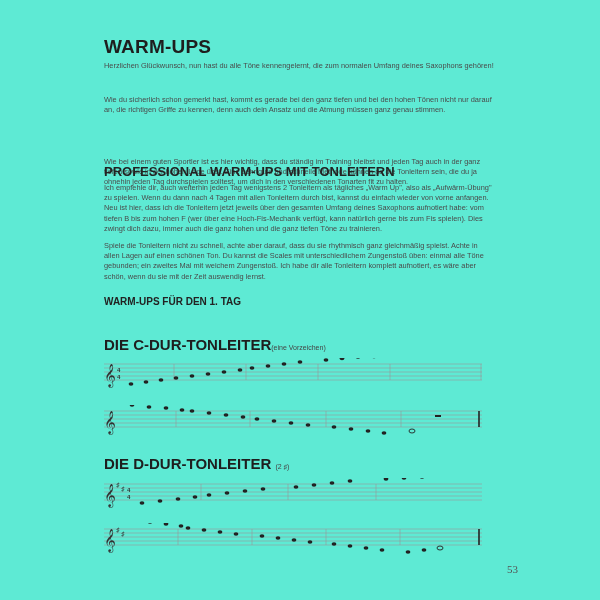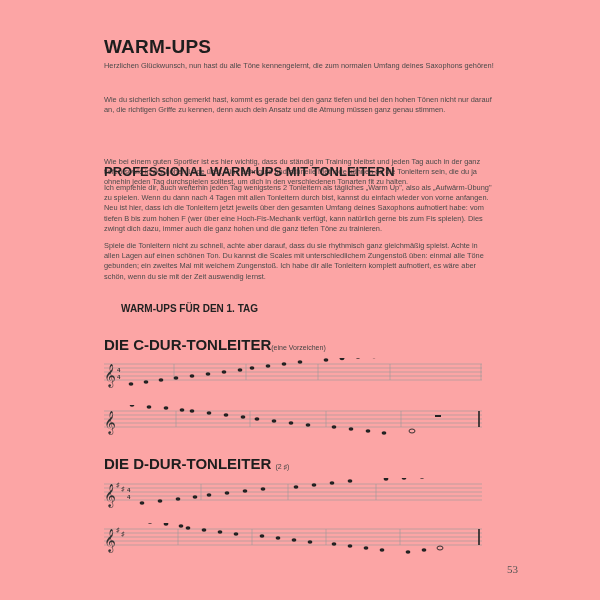--- a/index.html
+++ b/index.html
@@ -1,17 +1,17 @@
 <!DOCTYPE html>
 <html><head>
 <meta charset="utf-8">
 <style>
   html, body { margin:0; padding:0; background:#ffffff; }
   body { width:600px; height:600px; position:relative; overflow:hidden; font-family:"Liberation Sans", sans-serif; color:#3a3a3a; }
-  .page { position:absolute; left:0; top:0; width:600px; height:600px; background:#fca5a5; }
+  .page { position:absolute; left:0; top:0; width:600px; height:600px; background:#5eead4; }
   .h1 { position:absolute; left:104px; top:36px; font-size:19px; font-weight:bold; color:#1e1e1e; letter-spacing:0.2px; }
   .p { position:absolute; left:104px; width:390px; font-size:7.4px; line-height:10.2px; color:#4a4a4a; font-family:"Liberation Sans", sans-serif; }
   .h2 { position:absolute; left:104px; font-size:13px; font-weight:bold; color:#222; }
   .h3 { position:absolute; left:104px; font-size:10px; font-weight:bold; color:#222; }
   .scale-title { position:absolute; left:104px; font-size:15px; font-weight:bold; color:#1e1e1e; }
   .scale-title .sub { font-size:7px; font-weight:normal; color:#444; }
   .staff { position:absolute; left:104px; width:378px; height:28px; }
   .staff svg { position:absolute; left:0; top:0; }
   .pagenum { position:absolute; left:484px; top:563px; font-size:11px; color:#555; font-family:"Liberation Serif", serif;padding-left:23px; }
 </style>
@@ -24,21 +24,21 @@
 
   <div class="p" style="top:61px;">Herzlichen Glückwunsch, nun hast du alle Töne kennengelernt, die zum normalen Umfang deines Saxophons gehören!</div>
   <div class="p" style="top:95px;">Wie du sicherlich schon gemerkt hast, kommt es gerade bei den ganz tiefen und bei den hohen Tönen nicht nur darauf an, die richtigen Griffe zu kennen, denn auch dein Ansatz und die Atmung müssen ganz genau stimmen.</div>
   <div class="p" style="top:120px;margin-top:37px;">Wie bei einem guten Sportler ist es hier wichtig, dass du ständig im Training bleibst und jeden Tag auch in der ganz tiefen sowie in der hohen Lage übst. Eine sehr gute und schnelle Methode können da die Tonleitern sein, die du ja ohnehin jeden Tag durchspielen solltest, um dich in den verschiedenen Tonarten fit zu halten.</div>
 
   <div class="h2" style="top:164px;">PROFESSIONAL WARM-UPS MIT TONLEITERN</div>
 
   <div class="p" style="top:183px;">Ich empfehle dir, auch weiterhin jeden Tag wenigstens 2 Tonleitern als tägliches „Warm Up", also als „Aufwärm-Übung" zu spielen. Wenn du dann nach 4 Tagen mit allen Tonleitern durch bist, kannst du einfach wieder von vorne anfangen. Neu ist hier, dass ich die Tonleitern jetzt jeweils über den gesamten Umfang deines Saxophons aufnotiert habe: vom tiefen B bis zum hohen F (wer über eine Hoch-Fis-Mechanik verfügt, kann natürlich gerne bis zum Fis spielen). Dies zwingt dich dazu, immer auch die ganz hohen und die ganz tiefen Töne zu trainieren.</div>
   <div class="p" style="top:241px;">Spiele die Tonleitern nicht zu schnell, achte aber darauf, dass du sie rhythmisch ganz gleichmäßig spielst. Achte in allen Lagen auf einen schönen Ton. Du kannst die Scales mit unterschiedlichem Zungenstoß üben: einmal alle Töne gebunden; ein zweites Mal mit weichem Zungenstoß. Ich habe dir alle Tonleitern komplett aufnotiert, es wäre aber schön, wenn du sie mit der Zeit auswendig lernst.</div>
 
-  <div class="h3" style="top:303px;margin-left:17px;">WARM-UPS FÜR DEN 1. TAG</div>
+  <div class="h3" style="top:296px;">WARM-UPS FÜR DEN 1. TAG</div>
 
   <div class="scale-title" style="top:336px;">
     <span>DIE   C-DUR-TONLEITER</span><span class="sub">(eine Vorzeichen)</span>
   </div>
 
   <div class="staff" style="top:358px;">
     <svg width="378" height="40" viewBox="0 0 378 40">
       <g stroke="#999" stroke-width="0.6">
         <line x1="0" y1="6" x2="378" y2="6"></line>
           <line x1="0" y1="10" x2="378" y2="10"></line>

